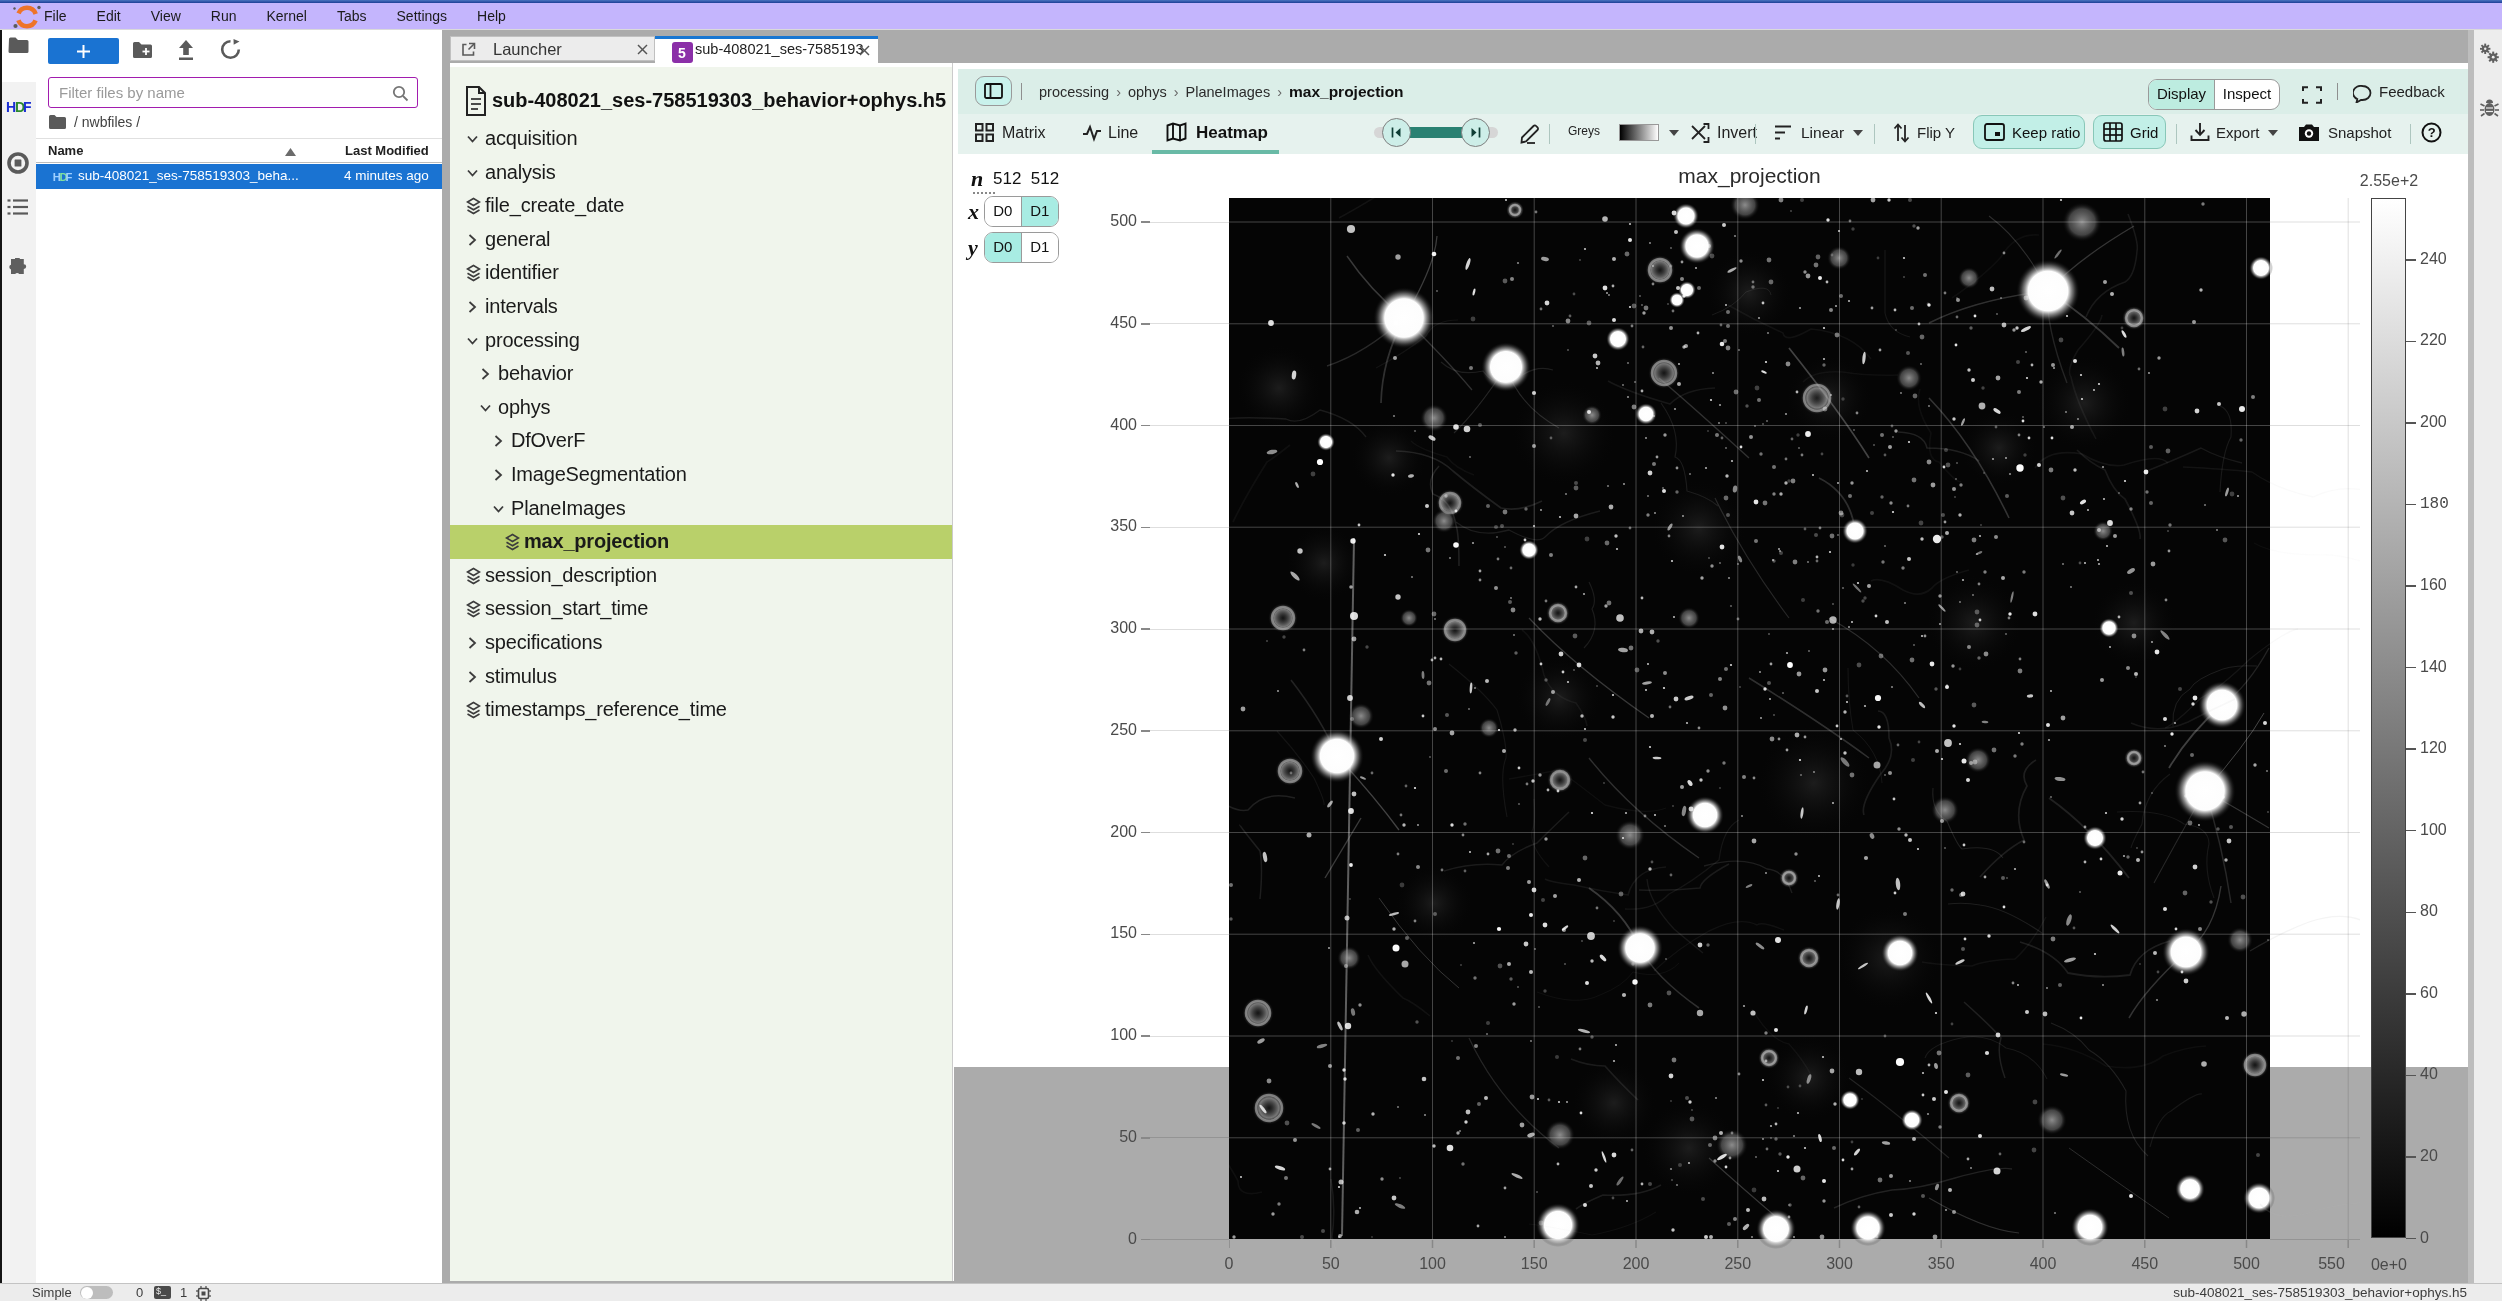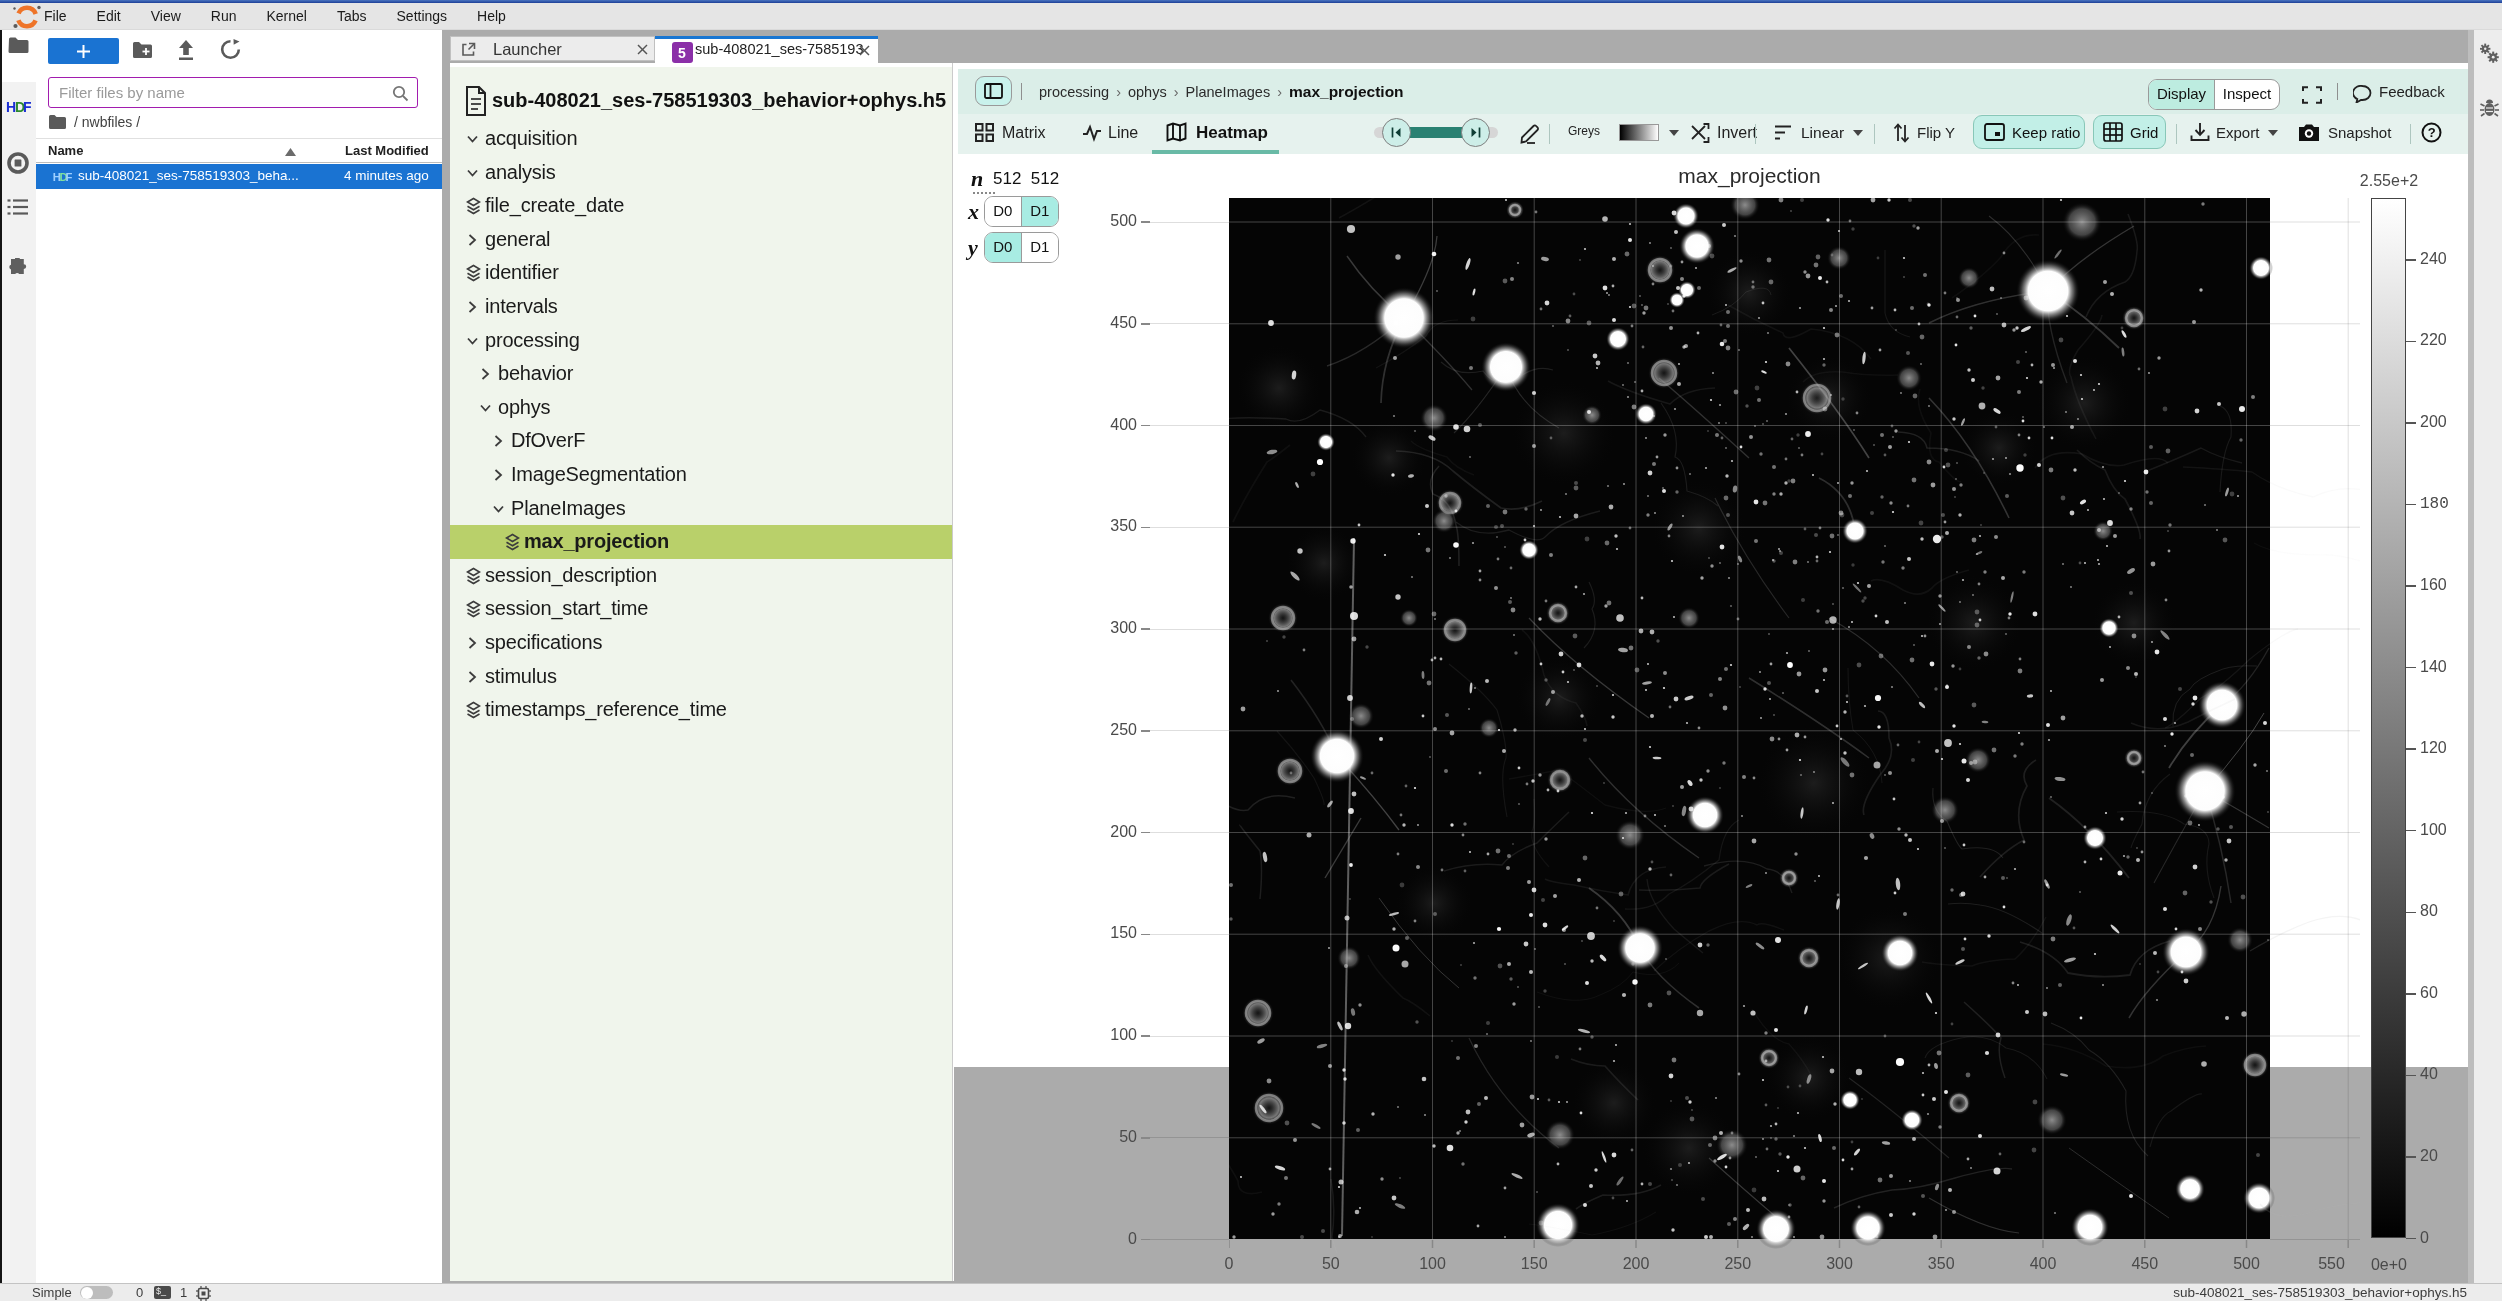--- a/index.html
+++ b/index.html
@@ -8,21 +8,21 @@
   font-family:"Liberation Sans", sans-serif; color:#111; }
 .abs { position:absolute; }
 svg { display:block; }
 </style>
 </head>
 <body>
 <div id="root">
 
 <div class="abs" style="left:0;top:0;width:2502px;height:3px;background:linear-gradient(#4a74c0,#1d3f97);"></div>
 
-<div class="abs" style="left:0;top:3px;width:2502px;height:27px;background:#e5e5e5;border-bottom:1px solid #dadada;">
+<div class="abs" style="left:0;top:3px;width:2502px;height:27px;background:#c4b5fd;border-bottom:1px solid #dadada;">
 
   <svg class="abs" style="left:9px;top:2px;" width="40" height="24" viewBox="0 0 40 24">
     <circle cx="18" cy="12" r="9.2" fill="none" stroke="#ee7429" stroke-width="4.6" stroke-dasharray="21.9 7" stroke-dashoffset="-3.5"></circle>
     <circle cx="5.5" cy="3.5" r="1.2" fill="#5b5b5b"></circle>
     <circle cx="30" cy="2.5" r="1.7" fill="#5b5b5b"></circle>
     <circle cx="6.5" cy="21" r="2.1" fill="#5b5b5b"></circle>
   </svg>
   <div class="abs" id="menuitems" style="left:29px;top:0;height:26px;display:flex;align-items:center;font-size:14px;color:#1b1b1b;">
     <span style="padding:0 15px;">File</span>
         <span style="padding:0 15px;">Edit</span>

